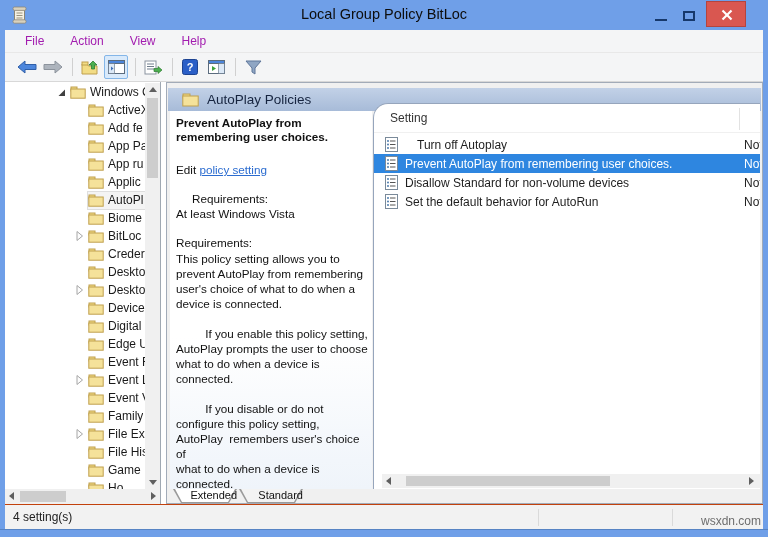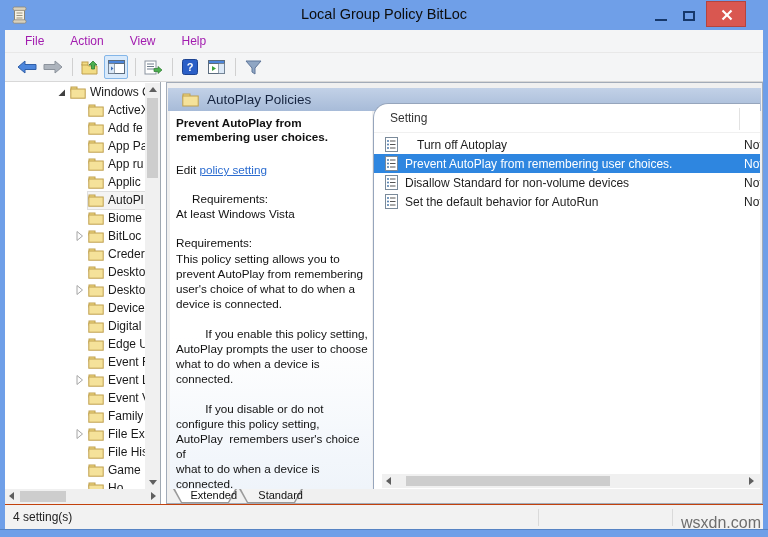--- a/index.html
+++ b/index.html
@@ -89,21 +89,21 @@
   .tab .shape { position:absolute; inset:0; clip-path:polygon(0 0, 100% 0, calc(100% - 8px) 100%, 8px 100%); background:#9a9a9a; }
   .tab .fill { position:absolute; inset:0; clip-path:polygon(2px 0, calc(100% - 2px) 0, calc(100% - 9px) calc(100% - 1px), 9px calc(100% - 1px)); background:#f3f3f3; }
   .tab.active .fill { background:#ffffff; }
   .tab .tlab { position:absolute; inset:0; text-align:right; font-size:11px; line-height:13px; color:#111; }
 
   
   .statusbar { position:absolute; left:5px; top:504px; width:758px; height:25px; background:#f2f2f2; border-top:1px solid #c2410c; }
   .status-text { position:absolute; left:8px; top:5px; font-size:12px; color:#222; }
   .status-div { position:absolute; top:4px; bottom:3px; width:1px; background:#dadada; }
   .bottom-border { position:absolute; left:0; top:529px; width:768px; height:8px; background:#6f9fe8; border-top:1px solid #5784c4; }
-  .watermark { position:absolute; right:7px; top:514px; font-size:16px; color:#6e6e6e; z-index:60; }
+  .watermark { position:absolute; right:7px; top:514px; font-size:12px; color:#6e6e6e; z-index:60; }
 </style>
 </head>
 <body>
 
 <div class="window">
 
   <div class="titlebar">
     <svg class="win-icon" viewBox="0 0 15 18">
       <rect x="2.5" y="2" width="10" height="14" fill="#f6f1e3" stroke="#8a8578" stroke-width="1"></rect>
       <rect x="1" y="1" width="13" height="3.4" rx="1.5" fill="#d9d2bd" stroke="#8a8578" stroke-width="0.8"></rect>

